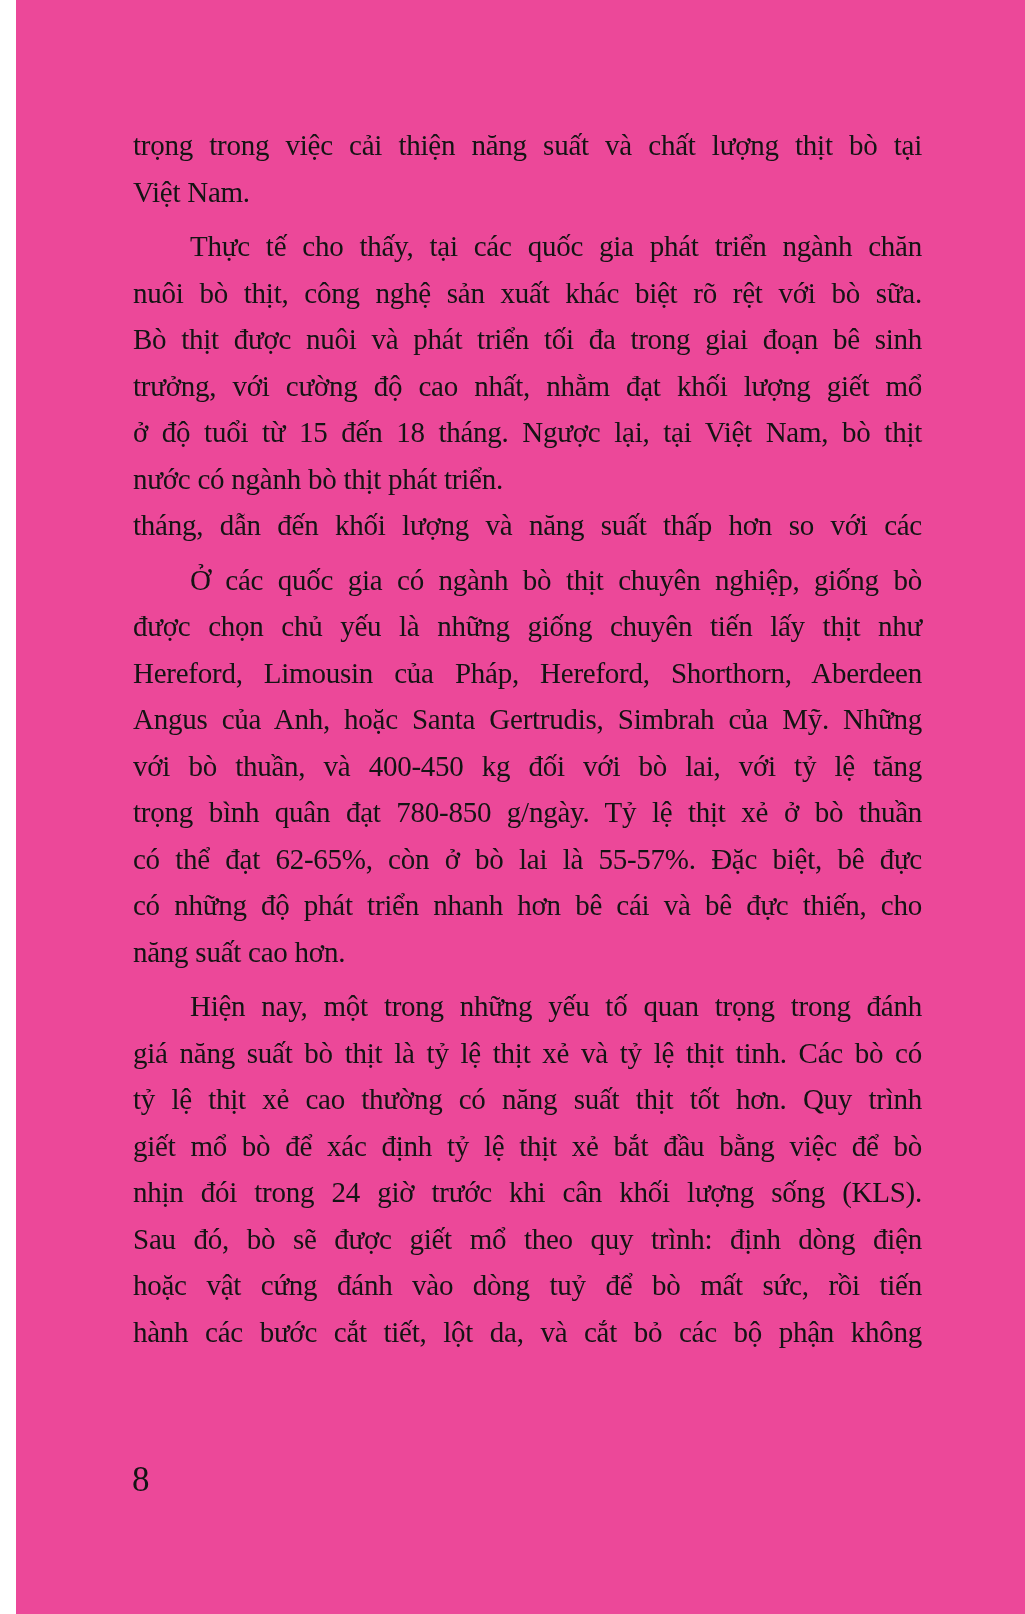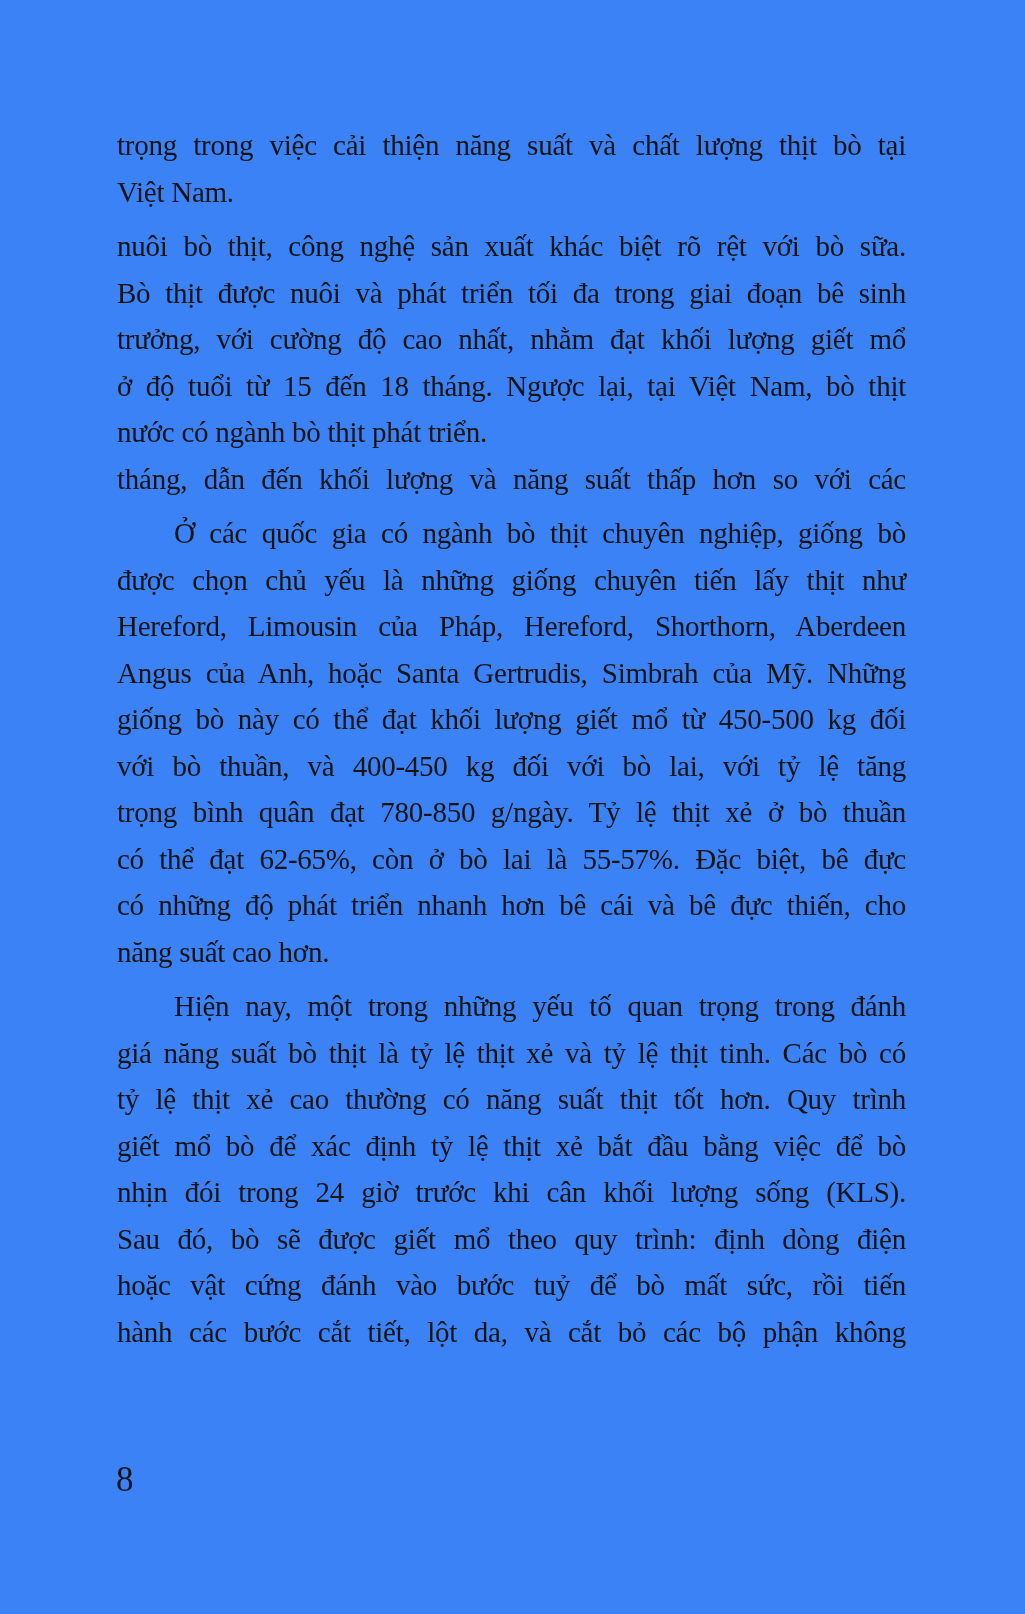--- a/index.html
+++ b/index.html
@@ -11,21 +11,22 @@
     height: 1614px;
     position: relative;
     background: #ffffff;
     font-family: "Liberation Serif", "DejaVu Serif", serif;
     color: #141414;
     overflow: hidden;
   }
   .page {
     position: absolute;
     inset: 0;
-    background: #3b82f6;
+    background: #ec4899;
+    margin-left: 16px;
   }
   .text-block {
     position: absolute;
     left: 117px;
     top: 122px;
     width: 789px;
     font-size: 29px;
     line-height: 46.5px;
     letter-spacing: -0.25px;
   }
@@ -58,44 +59,44 @@
 </head>
 <body>
 
 <div class="page">
   <main class="text-block" id="text-block">
       <div class="paragraph">
         <div class="line">trọng trong việc cải thiện năng suất và chất lượng thịt bò tại</div>
         <div class="line para-end">Việt Nam.</div>
       </div>
       <div class="paragraph">
+        <div class="line indent">Thực tế cho thấy, tại các quốc gia phát triển ngành chăn</div>
         <div class="line">nuôi bò thịt, công nghệ sản xuất khác biệt rõ rệt với bò sữa.</div>
         <div class="line">Bò thịt được nuôi và phát triển tối đa trong giai đoạn bê sinh</div>
         <div class="line">trưởng, với cường độ cao nhất, nhằm đạt khối lượng giết mổ</div>
         <div class="line">ở độ tuổi từ 15 đến 18 tháng. Ngược lại, tại Việt Nam, bò thịt</div>
         <div class="line para-end">nước có ngành bò thịt phát triển.</div>
         <div class="line">tháng, dẫn đến khối lượng và năng suất thấp hơn so với các</div>
       </div>
       <div class="paragraph">
         <div class="line indent">Ở các quốc gia có ngành bò thịt chuyên nghiệp, giống bò</div>
         <div class="line">được chọn chủ yếu là những giống chuyên tiến lấy thịt như</div>
         <div class="line">Hereford, Limousin của Pháp, Hereford, Shorthorn, Aberdeen</div>
         <div class="line">Angus của Anh, hoặc Santa Gertrudis, Simbrah của Mỹ. Những</div>
-        <div class="line">giống bò này có thể đạt khối lượng giết mổ từ 450-500 kg đối</div>
         <div class="line">với bò thuần, và 400-450 kg đối với bò lai, với tỷ lệ tăng</div>
         <div class="line">trọng bình quân đạt 780-850 g/ngày. Tỷ lệ thịt xẻ ở bò thuần</div>
         <div class="line">có thể đạt 62-65%, còn ở bò lai là 55-57%. Đặc biệt, bê đực</div>
         <div class="line">có những độ phát triển nhanh hơn bê cái và bê đực thiến, cho</div>
         <div class="line para-end">năng suất cao hơn.</div>
       </div>
       <div class="paragraph">
         <div class="line indent">Hiện nay, một trong những yếu tố quan trọng trong đánh</div>
         <div class="line">giá năng suất bò thịt là tỷ lệ thịt xẻ và tỷ lệ thịt tinh. Các bò có</div>
         <div class="line">tỷ lệ thịt xẻ cao thường có năng suất thịt tốt hơn. Quy trình</div>
         <div class="line">giết mổ bò để xác định tỷ lệ thịt xẻ bắt đầu bằng việc để bò</div>
         <div class="line">nhịn đói trong 24 giờ trước khi cân khối lượng sống (KLS).</div>
         <div class="line">Sau đó, bò sẽ được giết mổ theo quy trình: định dòng điện</div>
-        <div class="line">hoặc vật cứng đánh vào bước tuỷ để bò mất sức, rồi tiến</div>
+        <div class="line">hoặc vật cứng đánh vào dòng tuỷ để bò mất sức, rồi tiến</div>
         <div class="line">hành các bước cắt tiết, lột da, và cắt bỏ các bộ phận không</div>
       </div>
     </main>
   <div class="page-number">8</div>
 </div>
 
 </body></html>

